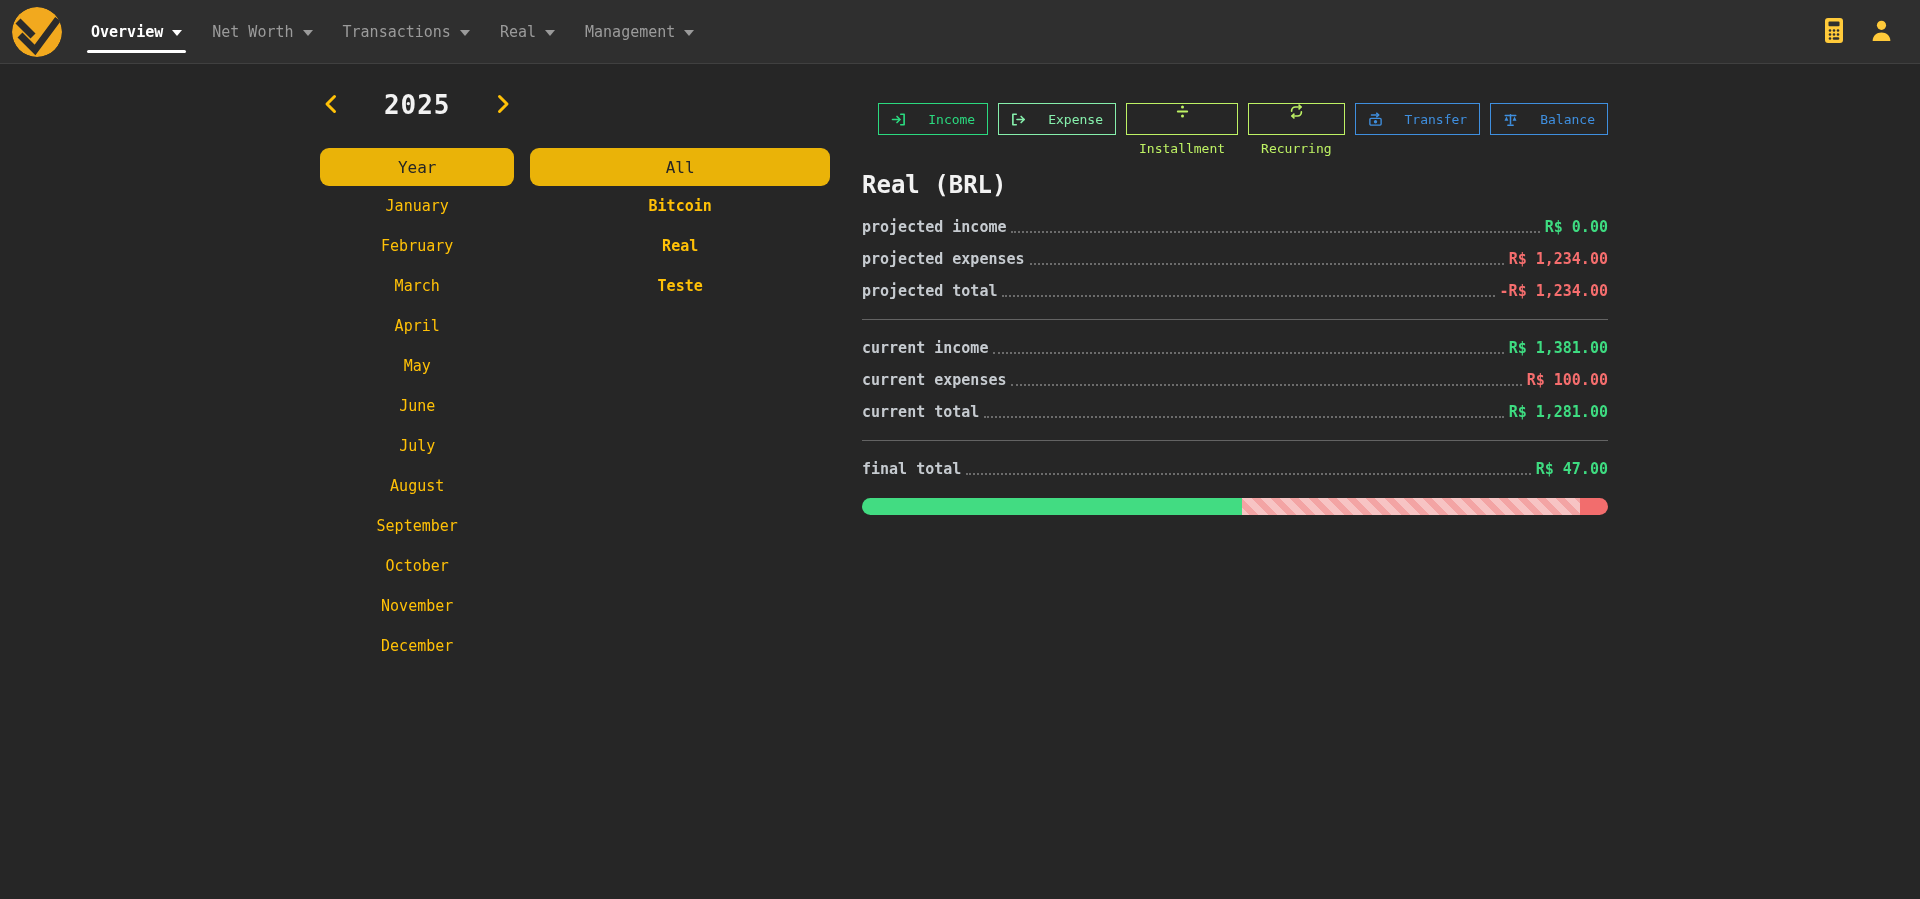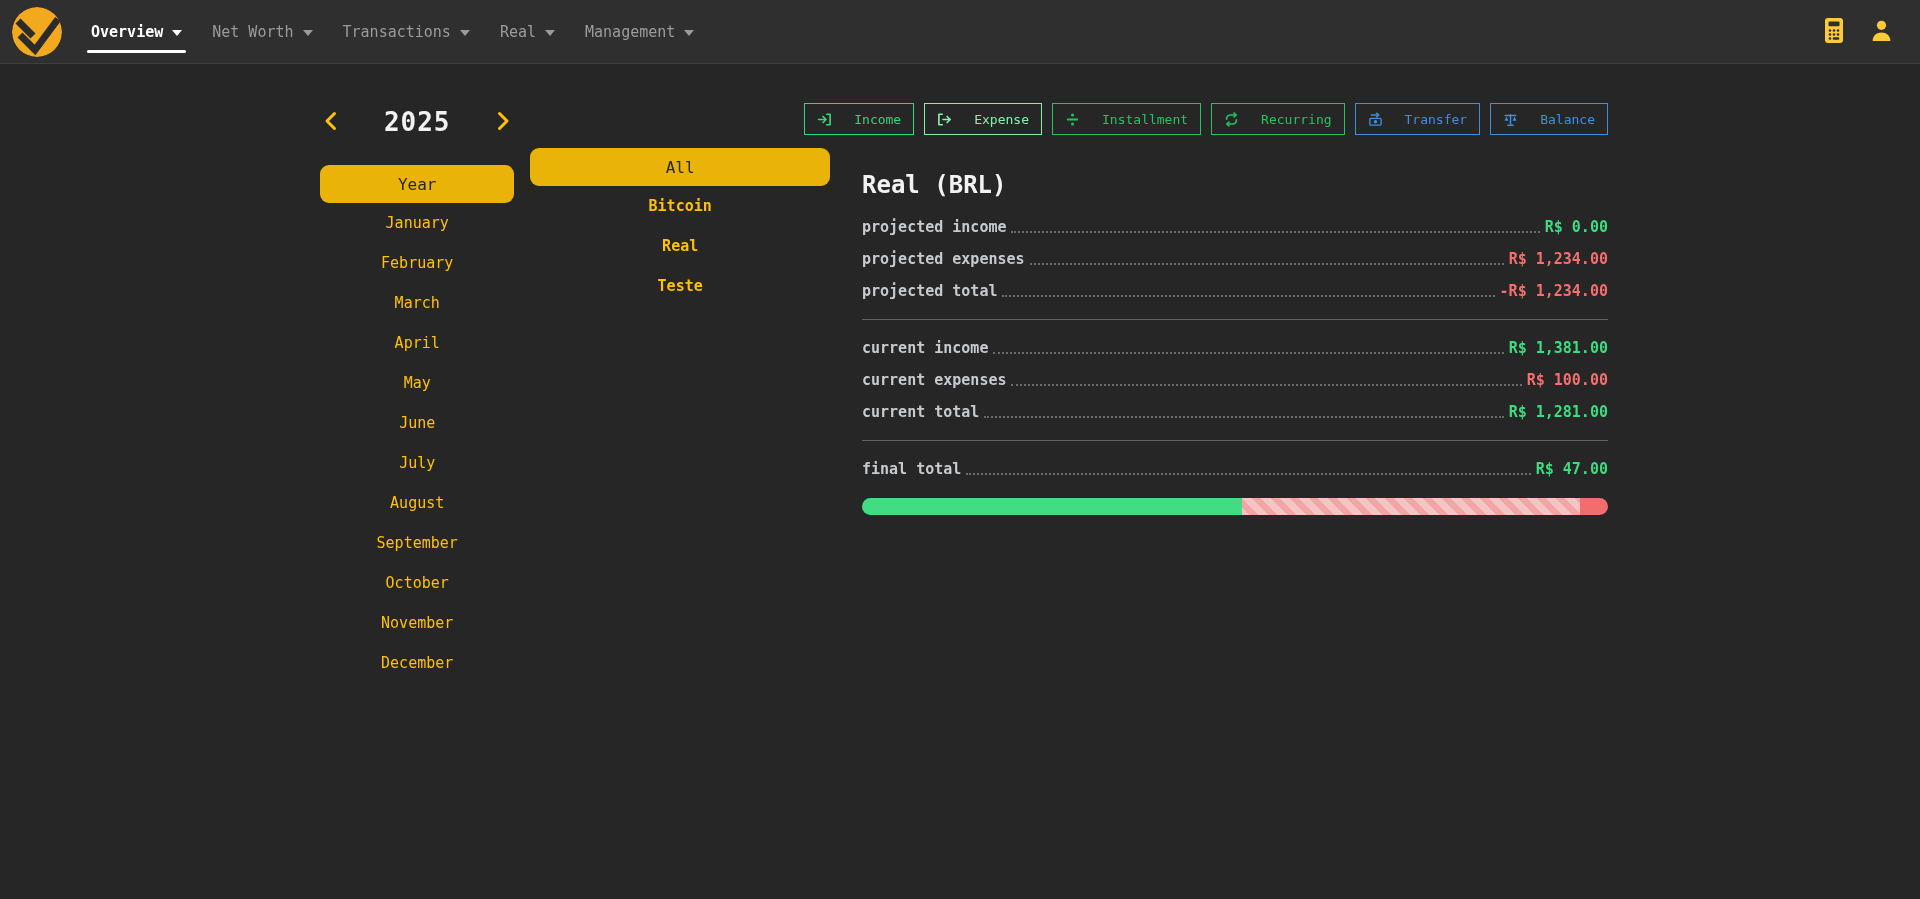--- a/index.html
+++ b/index.html
@@ -22,42 +22,42 @@
   .nav-actions { margin-left:auto; display:flex; align-items:center; gap:24px; }
   .icon-btn { background:none; border:none; cursor:pointer; display:flex; align-items:center; }
 
   
   .container { max-width:1320px; margin:0 auto; display:flex; padding-top:18px; }
   .left-col  { width:41.666%; padding:0 12px; }
   .right-col { width:58.333%; padding:0 12px; }
 
   
   .cal-grid { display:flex; }
-  .months-col  { width:40%; padding:0 8px; display:flex; flex-direction:column;margin-top:17px; }
+  .months-col  { width:40%; padding:0 8px; display:flex; flex-direction:column; }
   .wallets-col { width:60%; padding:0 8px; display:flex; flex-direction:column; }
   .year-nav { display:flex; align-items:center; justify-content:space-between;
               height:30px; margin:8px 2px 28px; }
   .year-label { color:#f2f2f2; font-size:26px; font-weight:bold; letter-spacing:1px; }
   .chev-btn { background:none; border:none; cursor:pointer; display:flex; align-items:center; padding:2px; }
   .col-spacer { height:66px; }
   .cal-btn { height:38px; border-radius:9px; background:#eab308; color:#262626; border:none;
              font-family:inherit; font-size:16px; cursor:pointer; width:100%; }
   .cal-list { display:flex; flex-direction:column; }
   .cal-list a { height:40px; display:flex; align-items:center; justify-content:center;
                 color:#ffc107; font-size:15px; text-decoration:none; cursor:pointer; }
   .wallets-col .cal-list a { font-weight:bold; }
 
   
   .filters { display:flex; justify-content:flex-end; gap:10px; margin-top:1px; }
   .filter-btn { height:32px; display:flex; align-items:center; gap:22px; padding:0 12px;
                 background:transparent; border:1px solid currentColor; border-radius:0;
                 font-family:inherit; font-size:13px; cursor:pointer;margin-top:20px; }
   .filter-btn[data-tone="green"]  { color:#2bd97f; }
   .filter-btn[data-tone="red"]    { color:#86efac; }
-  .filter-btn[data-tone="yellow"] { color:#22c55e; }
+  .filter-btn[data-tone="yellow"] { color:#bef264;flex-direction:column; }
   .filter-btn[data-tone="blue"]   { color:#3f8fdf; }
   .fi { display:flex; align-items:center; }
 
   
   .summary-title { margin-top:36px; font-size:24px; font-weight:bold; color:#f2f2f2; }
   .rows { margin-top:12px; }
   .srow { display:flex; align-items:center; height:32px; }
   .srow .label { color:#c6cbd0; font-size:15px; white-space:nowrap;font-weight:bold; }
   .leader { flex:1; border-bottom:2px dotted #6b6b6b; margin:10px 5px 0; }
   .value { font-size:15px; font-weight:bold; white-space:nowrap; }

